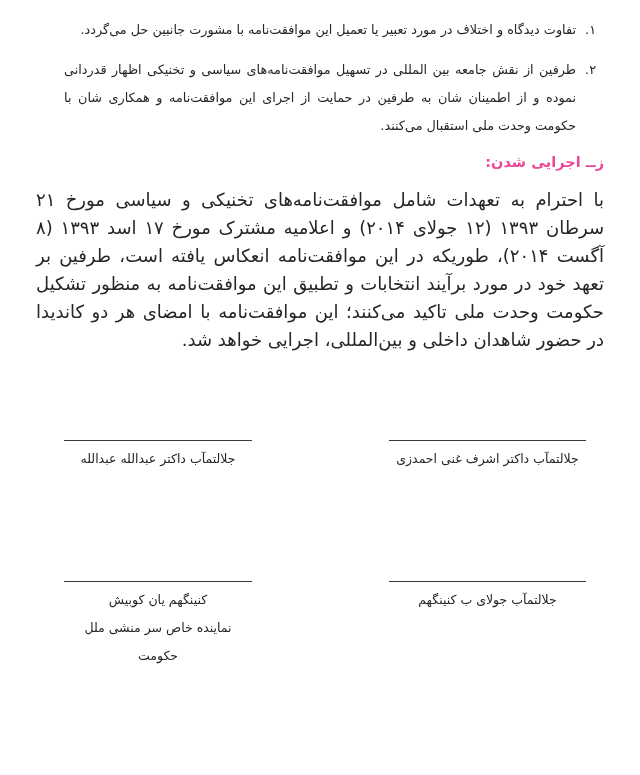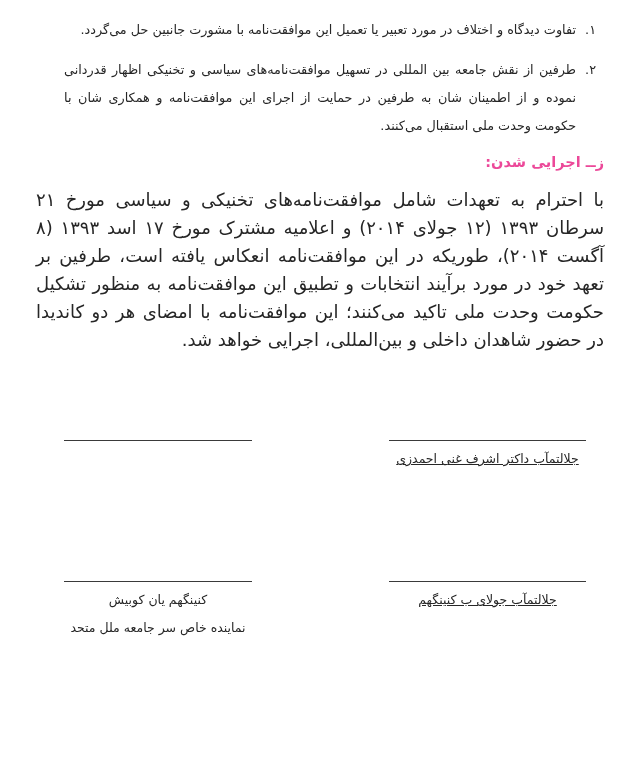--- a/index.html
+++ b/index.html
@@ -45,21 +45,21 @@
   
   .sig-row {
     display: flex;
     justify-content: space-between;
     padding-right: 18px;
     padding-left: 28px;
   }
   .sig-row-1 { margin-top: 86px; }
   .sig-row-2 { margin-top: 108px; }
   .sig-block { text-align: center; font-size: 12.5px; line-height: 28px; }
-  .sig-block.col-right { width: 197px; text-decoration: underline; }
+  .sig-block.col-right { width: 197px; }
   .sig-block.col-left  { width: 188px; }
   .sig-rule {
     height: 0;
     border-top: 1.5px solid #3a3a3a;
     margin-bottom: 4px;
   }
   .sig-name { color: #262626; }
   .sig-title { color: #262626; }
 </style>
 </head>
@@ -82,28 +82,29 @@
 
   <p class="body-par">با احترام به تعهدات شامل موافقت‌نامه‌های تخنیکی و سیاسی مورخ ۲۱ سرطان ۱۳۹۳ (۱۲ جولای ۲۰۱۴) و اعلامیه مشترک مورخ ۱۷ اسد ۱۳۹۳ (۸ آگست ۲۰۱۴)، طوریکه در این موافقت‌نامه انعکاس یافته است، طرفین بر تعهد خود در مورد برآیند انتخابات و تطبیق این موافقت‌نامه به منظور تشکیل حکومت وحدت ملی تاکید می‌کنند؛ این موافقت‌نامه با امضای هر دو کاندیدا در حضور شاهدان داخلی و بین‌المللی، اجرایی خواهد شد.</p>
 
   <div class="sig-row sig-row-1">
     <div class="sig-block col-right">
       <div class="sig-rule"></div>
       <div class="sig-name">جلالتمآب داکتر اشرف غنی احمدزی</div>
     </div>
     <div class="sig-block col-left">
       <div class="sig-rule"></div>
+      <div class="sig-name">جلالتمآب داکتر عبدالله عبدالله</div>
     </div>
   </div>
 
   <div class="sig-row sig-row-2">
     <div class="sig-block col-right">
       <div class="sig-rule"></div>
       <div class="sig-name">جلالتمآب جولای ب کنینگهم</div>
     </div>
     <div class="sig-block col-left">
       <div class="sig-rule"></div>
       <div class="sig-name">کنینگهم یان کوبیش</div>
-      <div class="sig-title">نماینده خاص سر جامعه ملل متحد</div>
+      <div class="sig-title">نماینده خاص سر منشی ملل حکومت</div>
     </div>
   </div>
 
 </div>
 
 </body></html>

